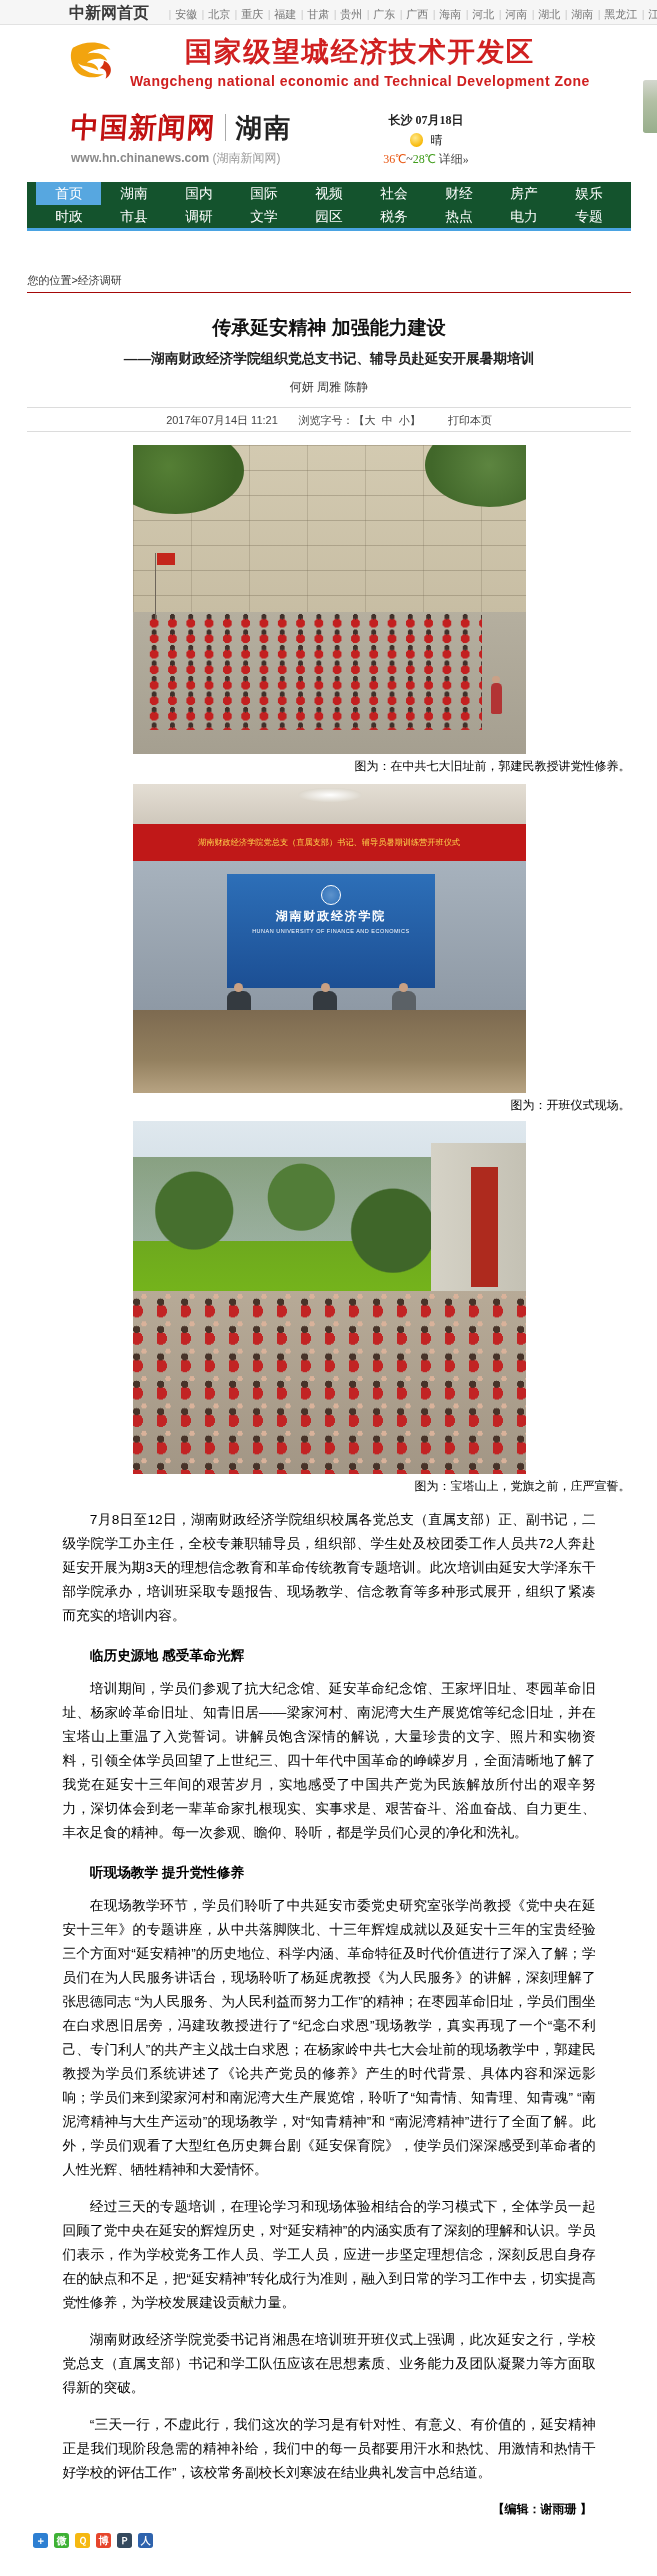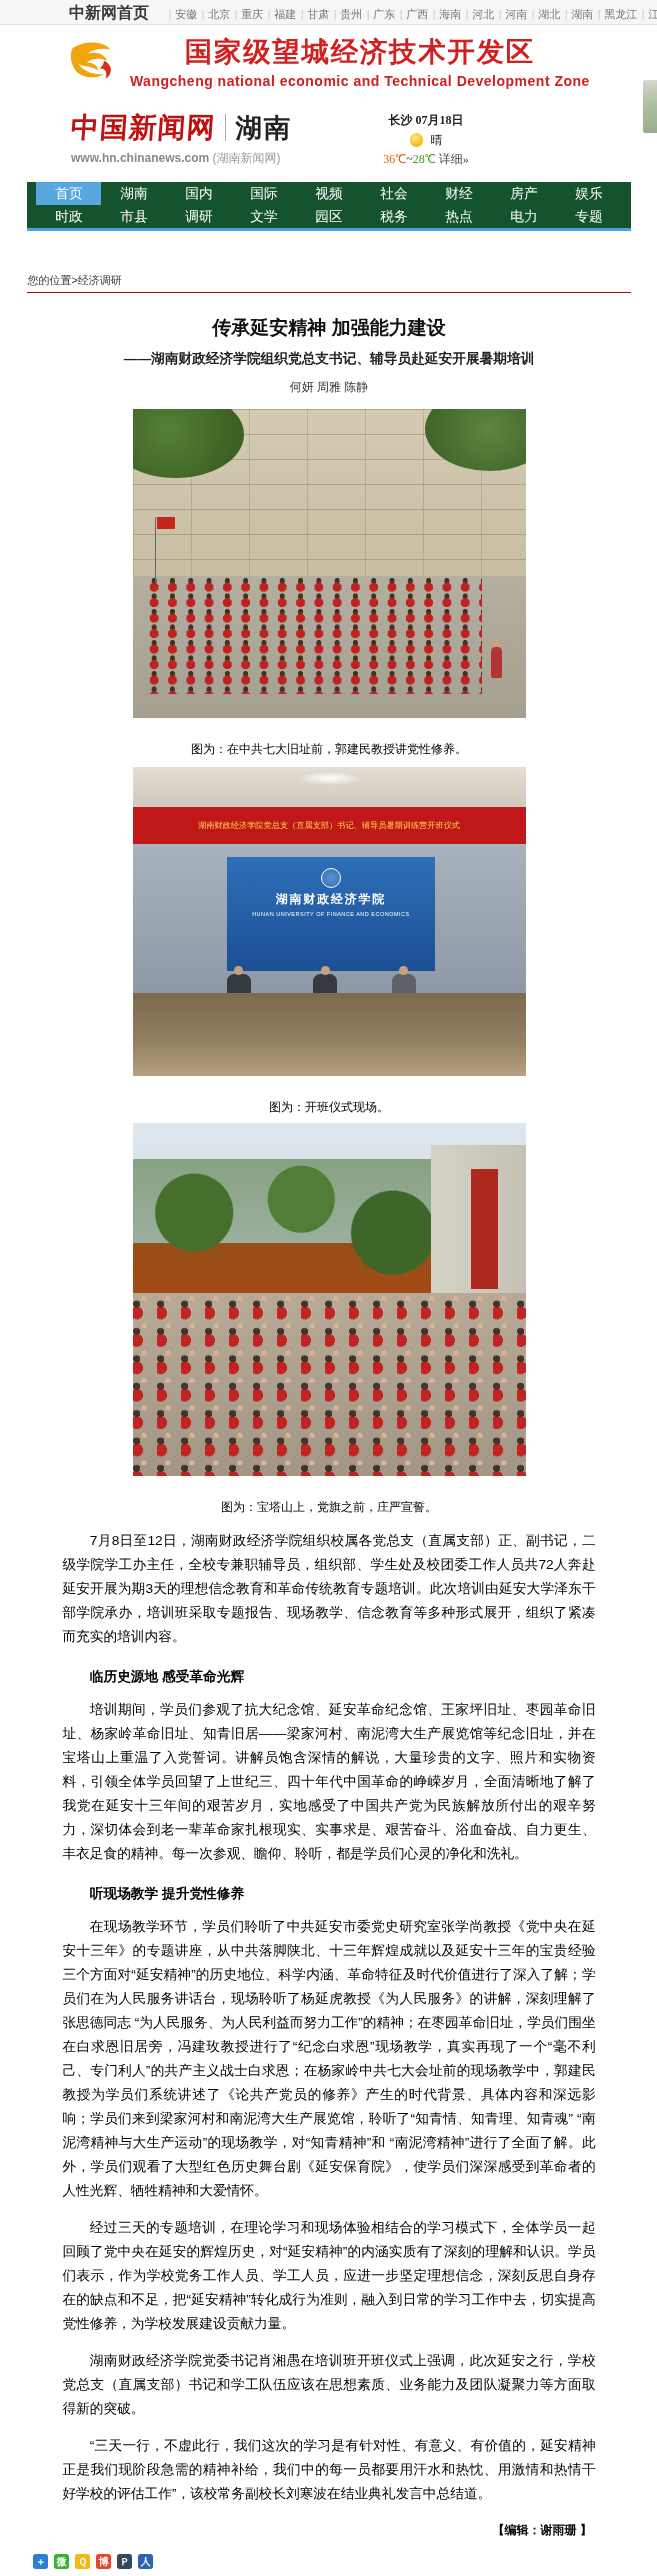--- a/index.html
+++ b/index.html
@@ -57,22 +57,22 @@
   .art-title { margin-top:22px; text-align:center; font-size:19px; font-weight:bold; color:#111; }
   .art-subtitle { margin-top:9.1px; text-align:center; font-size:13.7px; font-weight:bold; color:#222; }
   .art-authors { margin-top:11px; text-align:center; font-size:12px; color:#333; }
   .date-row { margin-top:11px; border-top:0.9px solid #dcdcdc; border-bottom:0.9px solid #dcdcdc;
     height:25px; line-height:24px; text-align:center; font-size:11px; color:#444; }
   .date-row .sep { display:inline-block; width:14.6px; }
   .size-btn, .print-btn { cursor:pointer; color:#444; }
   .print-btn { margin-left:24px; }
 
   
-  .photo { position:relative; width:393px; margin:12.8px auto 0; overflow:hidden; background:#c2410c;text-decoration:underline; }
-  .caption { margin-top:23px; text-align:center; font-size:12px; color:#000; }
+  .photo { position:relative; width:393px; margin:12.8px auto 0; overflow:hidden; background:#84cc16;text-decoration:underline; }
+  .caption { margin-top:4px; text-align:right; font-size:12px; color:#000; }
   .ph1 { height:309px; }
   .p1-wall { position:absolute; left:0; top:0; right:0; height:56%;
     background:
       repeating-linear-gradient(180deg, rgba(115,104,82,.35) 0 0.9px, transparent 0.9px 25px),
       repeating-linear-gradient(90deg, rgba(115,104,82,.25) 0 0.9px, transparent 0.9px 58px),
       linear-gradient(180deg,#d3cab1,#c7bda3); }
   .p1-tree-l { position:absolute; left:-25.6px; top:-18.3px; width:137px; height:87px; border-radius:50%;
     background:radial-gradient(circle at 45% 45%, #557f35, #3c6124 75%); }
   .p1-tree-r { position:absolute; right:-27.4px; top:-22px; width:128px; height:84px; border-radius:50%;
     background:radial-gradient(circle at 50% 50%, #5d8540, #41672a 75%); }
@@ -224,20 +224,26 @@
   <div class="nav-strip"></div>
 
   <div class="breadcrumb">
     <span>您的位置&gt;</span><span class="crumb-link">经济调研</span>
   </div>
 
   <h1 class="art-title">传承延安精神 加强能力建设</h1>
   <div class="art-subtitle">——湖南财政经济学院组织党总支书记、辅导员赴延安开展暑期培训</div>
   <div class="art-authors">何妍 周雅 陈静</div>
 
+  <div class="date-row">
+    <span>2017年07月14日 11:21</span>
+    <span class="sep"></span>
+    <span>浏览字号：【</span><span class="size-btn">大</span>&nbsp;&nbsp;<span class="size-btn">中</span>&nbsp;&nbsp;<span class="size-btn">小</span><span>】</span>
+    <span class="print-btn">打印本页</span>
+  </div>
 
   <div class="photo ph1">
     <div class="p1-wall"></div>
     <div class="p1-tree-l"></div>
     <div class="p1-tree-r"></div>
     <div class="p1-ground"></div>
     <div class="p1-crowd"></div>
     <div class="p1-flagpole"></div>
     <div class="p1-flag"></div>
     <div class="p1-presenter"></div>

